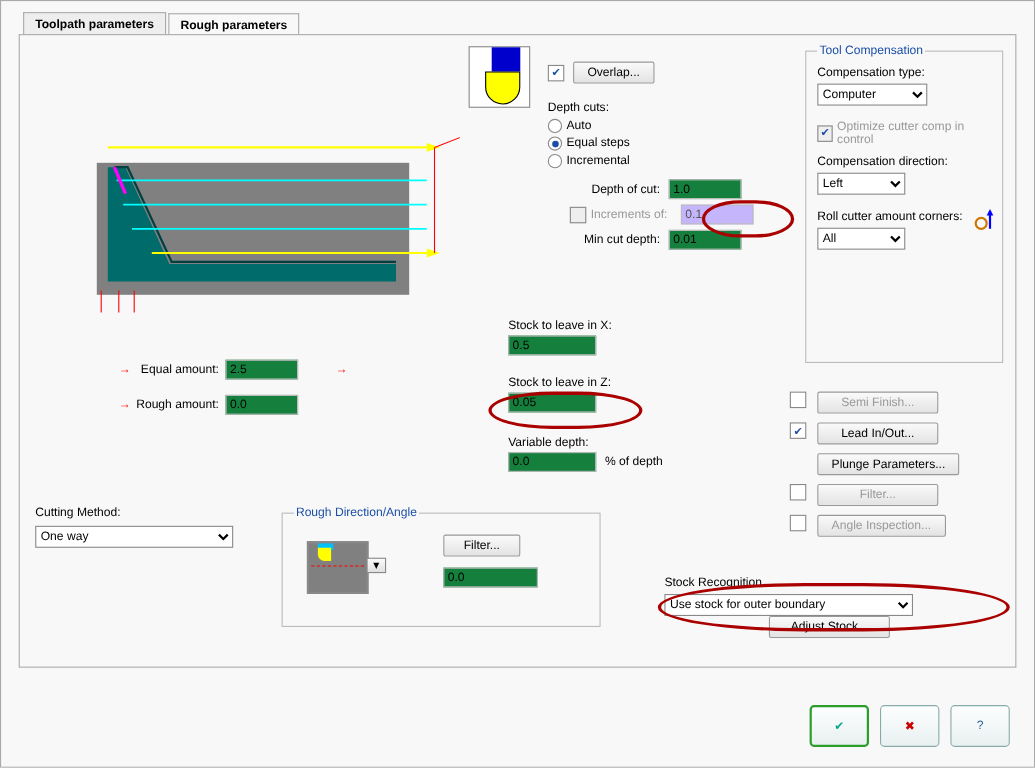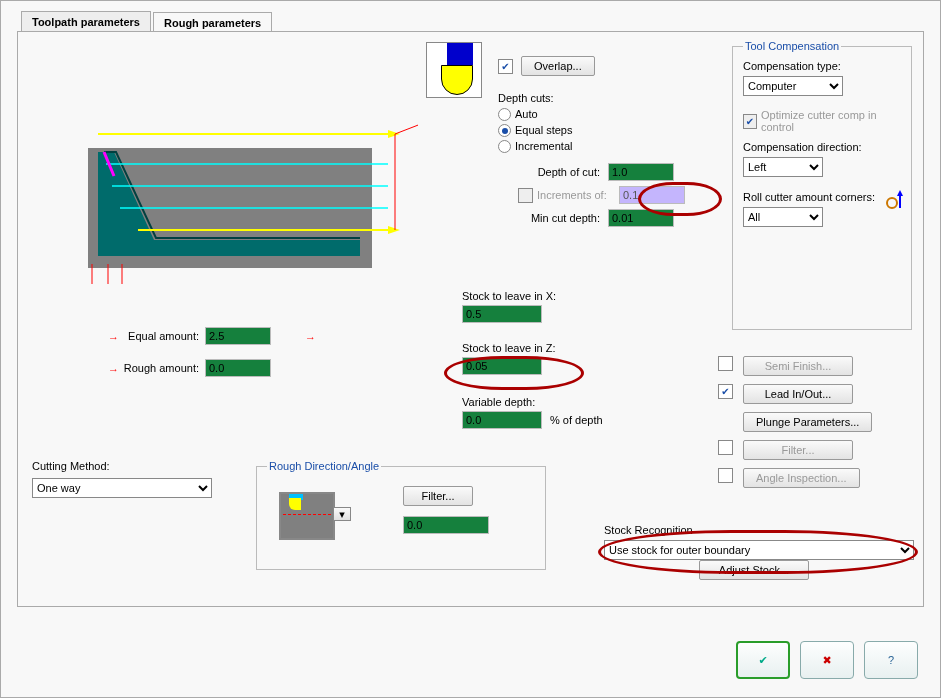--- a/index.html
+++ b/index.html
@@ -246,21 +246,21 @@
       </div>
       <div class="rd-drop">▾</div>
       <div style="position:absolute; top:14px; left:146px;">
         <button class="win small">Filter...</button>
         <div style="margin-top:10px;"><input class="num yellow" style="width: 86px;" value="0.0"></div>
       </div>
     </fieldset>
 
     <div class="stock-recog">
       <div style="margin-bottom:4px;">Stock Recognition</div>
-      <select class="win" style="width:310px;">
+      <select class="win" style="width:226px;">
         <option>Use stock for outer boundary</option>
       </select>
       <div class="adjust-row">
         <button class="win">Adjust Stock...</button>
       </div>
     </div>
 
     <div class="ring ring1"></div>
     <div class="ring ring2"></div>
     <div class="ring ring3"></div>

